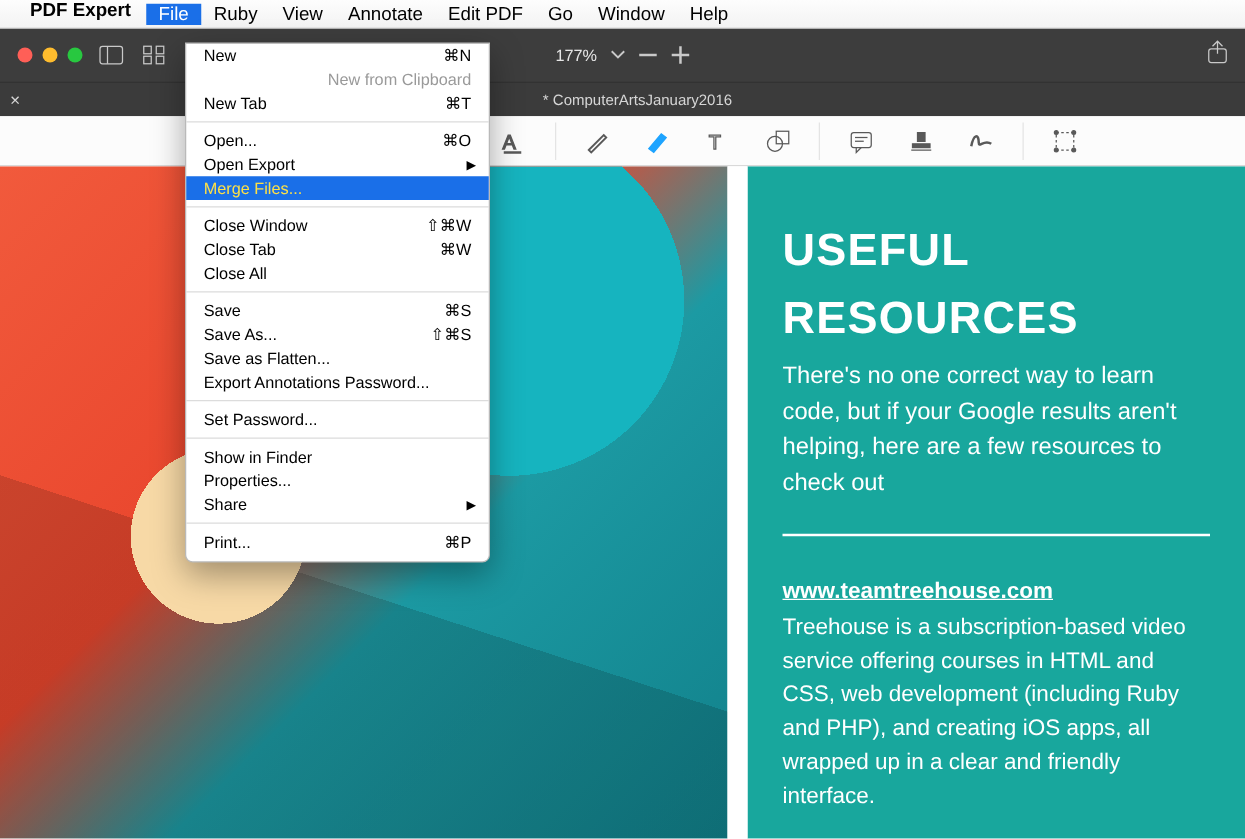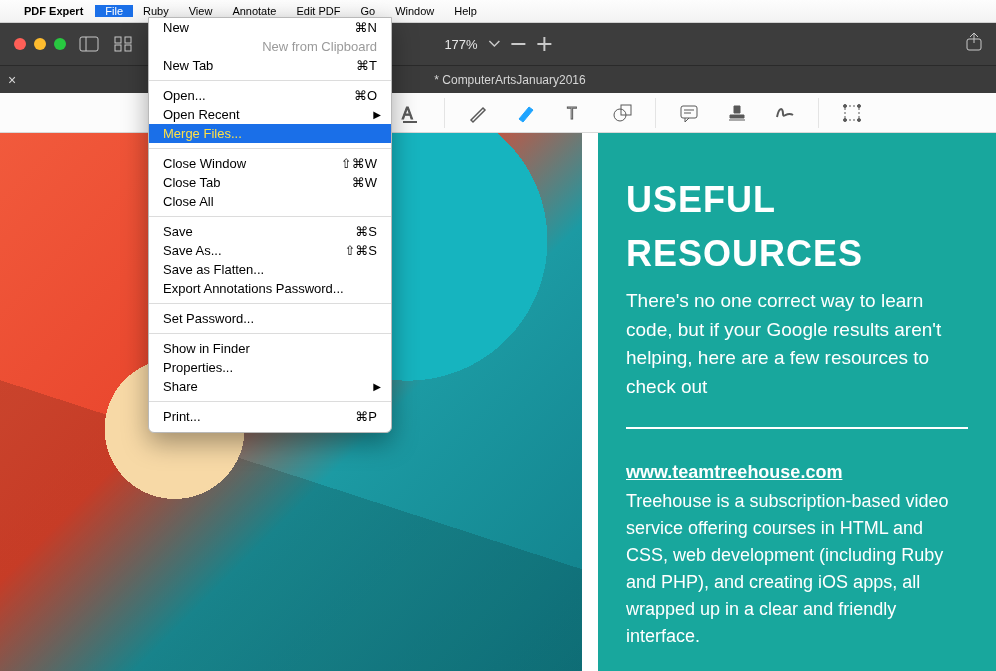--- a/index.html
+++ b/index.html
@@ -1,19 +1,19 @@
 <!DOCTYPE html>
 <html><head>
 <meta charset="utf-8">
 <style>
   * { margin: 0; padding: 0; box-sizing: border-box; font-family: -apple-system, "Helvetica Neue", Arial, sans-serif; }
   body { width: 996px; height: 671px; background: #fff; overflow: hidden; }
 
   
-  .mac-menubar { height: 23px; background: linear-gradient(#fdfdfd,#f3f3f3); display:flex; align-items:center; font-size:11px; color:#000; padding-left:12px; border-bottom:1px solid #d0d0d0; }
+  .mac-menubar { height: 23px; background: linear-gradient(#fdfdfd,#f3f3f3); display:flex; font-size:15px; color:#000; padding-left:12px; border-bottom:1px solid #d0d0d0; }
   .apple-logo { font-size:15px; margin-right:12px; }
   .appname { font-weight:700; margin-right:12px; }
   .mac-menu-item { padding:0 10px; height:23px; line-height:23px; cursor:default; }
   .mac-menu-item.active { background:#1a6fe8; color:#fff; }
 
   
   .titlebar { height:42px; background:#3d3d3d; display:flex; align-items:center; color:#c9c9c9; font-size:13px; position:relative; }
   .traffic { display:flex; gap:8px; padding-left:14px; }
   .traffic span { width:12px; height:12px; border-radius:50%; display:inline-block; }
   .red{background:#ff5f57;} .yellow{background:#febc2e;} .green{background:#28c840;}
@@ -44,21 +44,21 @@
      linear-gradient(18deg, rgba(0,0,0,.15) 0 40%, transparent 40%);
   }
   .page-right { flex:1; background:#18a79d; color:#fff; padding:40px 28px 28px 28px; font-size:18px; line-height:1.5; overflow:hidden;}
   .page-right h1{ font-size:36px; font-weight:800; letter-spacing:1px; margin-bottom:6px;}
   .intro{font-size:19px; font-weight:400;}
   .reslink{ text-decoration:underline; font-weight:600; display:block; margin-top:30px;}
   .reslink + p{ margin-top:2px; }
   .divider{ height:2px; background:#fff; margin:26px 0 4px 0; }
 
   
-  .dropdown { position:absolute; left:148px; top:17px; width:244px; background:#fff; border:1px solid #b9b9b9; border-radius:0 0 6px 6px; box-shadow:0 10px 26px rgba(0,0,0,.35); font-size:13px; color:#000; padding-bottom:6px; z-index:500;}
+  .dropdown { position:absolute; left:148px; top:34px; width:244px; background:#fff; border:1px solid #b9b9b9; border-radius:0 0 6px 6px; box-shadow:0 10px 26px rgba(0,0,0,.35); font-size:13px; color:#000; padding-bottom:6px; z-index:500;}
   .dd-row { display:flex; align-items:center; height:19px; padding:0 14px; position:relative; }
   .dd-row .lbl{ flex:1; }
   .dd-row .sc{ color:#000; font-size:13px; }
   .dd-row.disabled { color:#9a9a9a;text-align:right; }
   .dd-row.highlight { background:#1a6fe8; color:#fde047; }
   .dd-row .sub-arrow{ position:absolute; right:10px; }
   .dd-sep { height:1px; background:#dcdcdc; margin:5px 0; }
 
   svg { overflow:visible; }
 </style>
@@ -210,21 +210,21 @@
     <div class="dd-row">
       <span class="lbl">New Tab</span>
       <span class="sc">⌘T</span>
     </div>
     <div class="dd-sep"></div>
     <div class="dd-row">
       <span class="lbl">Open...</span>
       <span class="sc">⌘O</span>
     </div>
     <div class="dd-row">
-      <span class="lbl">Open Recent</span>
+      <span class="lbl">Open Export</span>
       <span class="sub-arrow" style="font-size: 10px;">▶</span>
     </div>
     <div class="dd-row highlight">
       <span class="lbl">Merge Files...</span>
     </div>
     <div class="dd-sep"></div>
     <div class="dd-row">
       <span class="lbl">Close Window</span>
       <span class="sc">⇧⌘W</span>
     </div>

